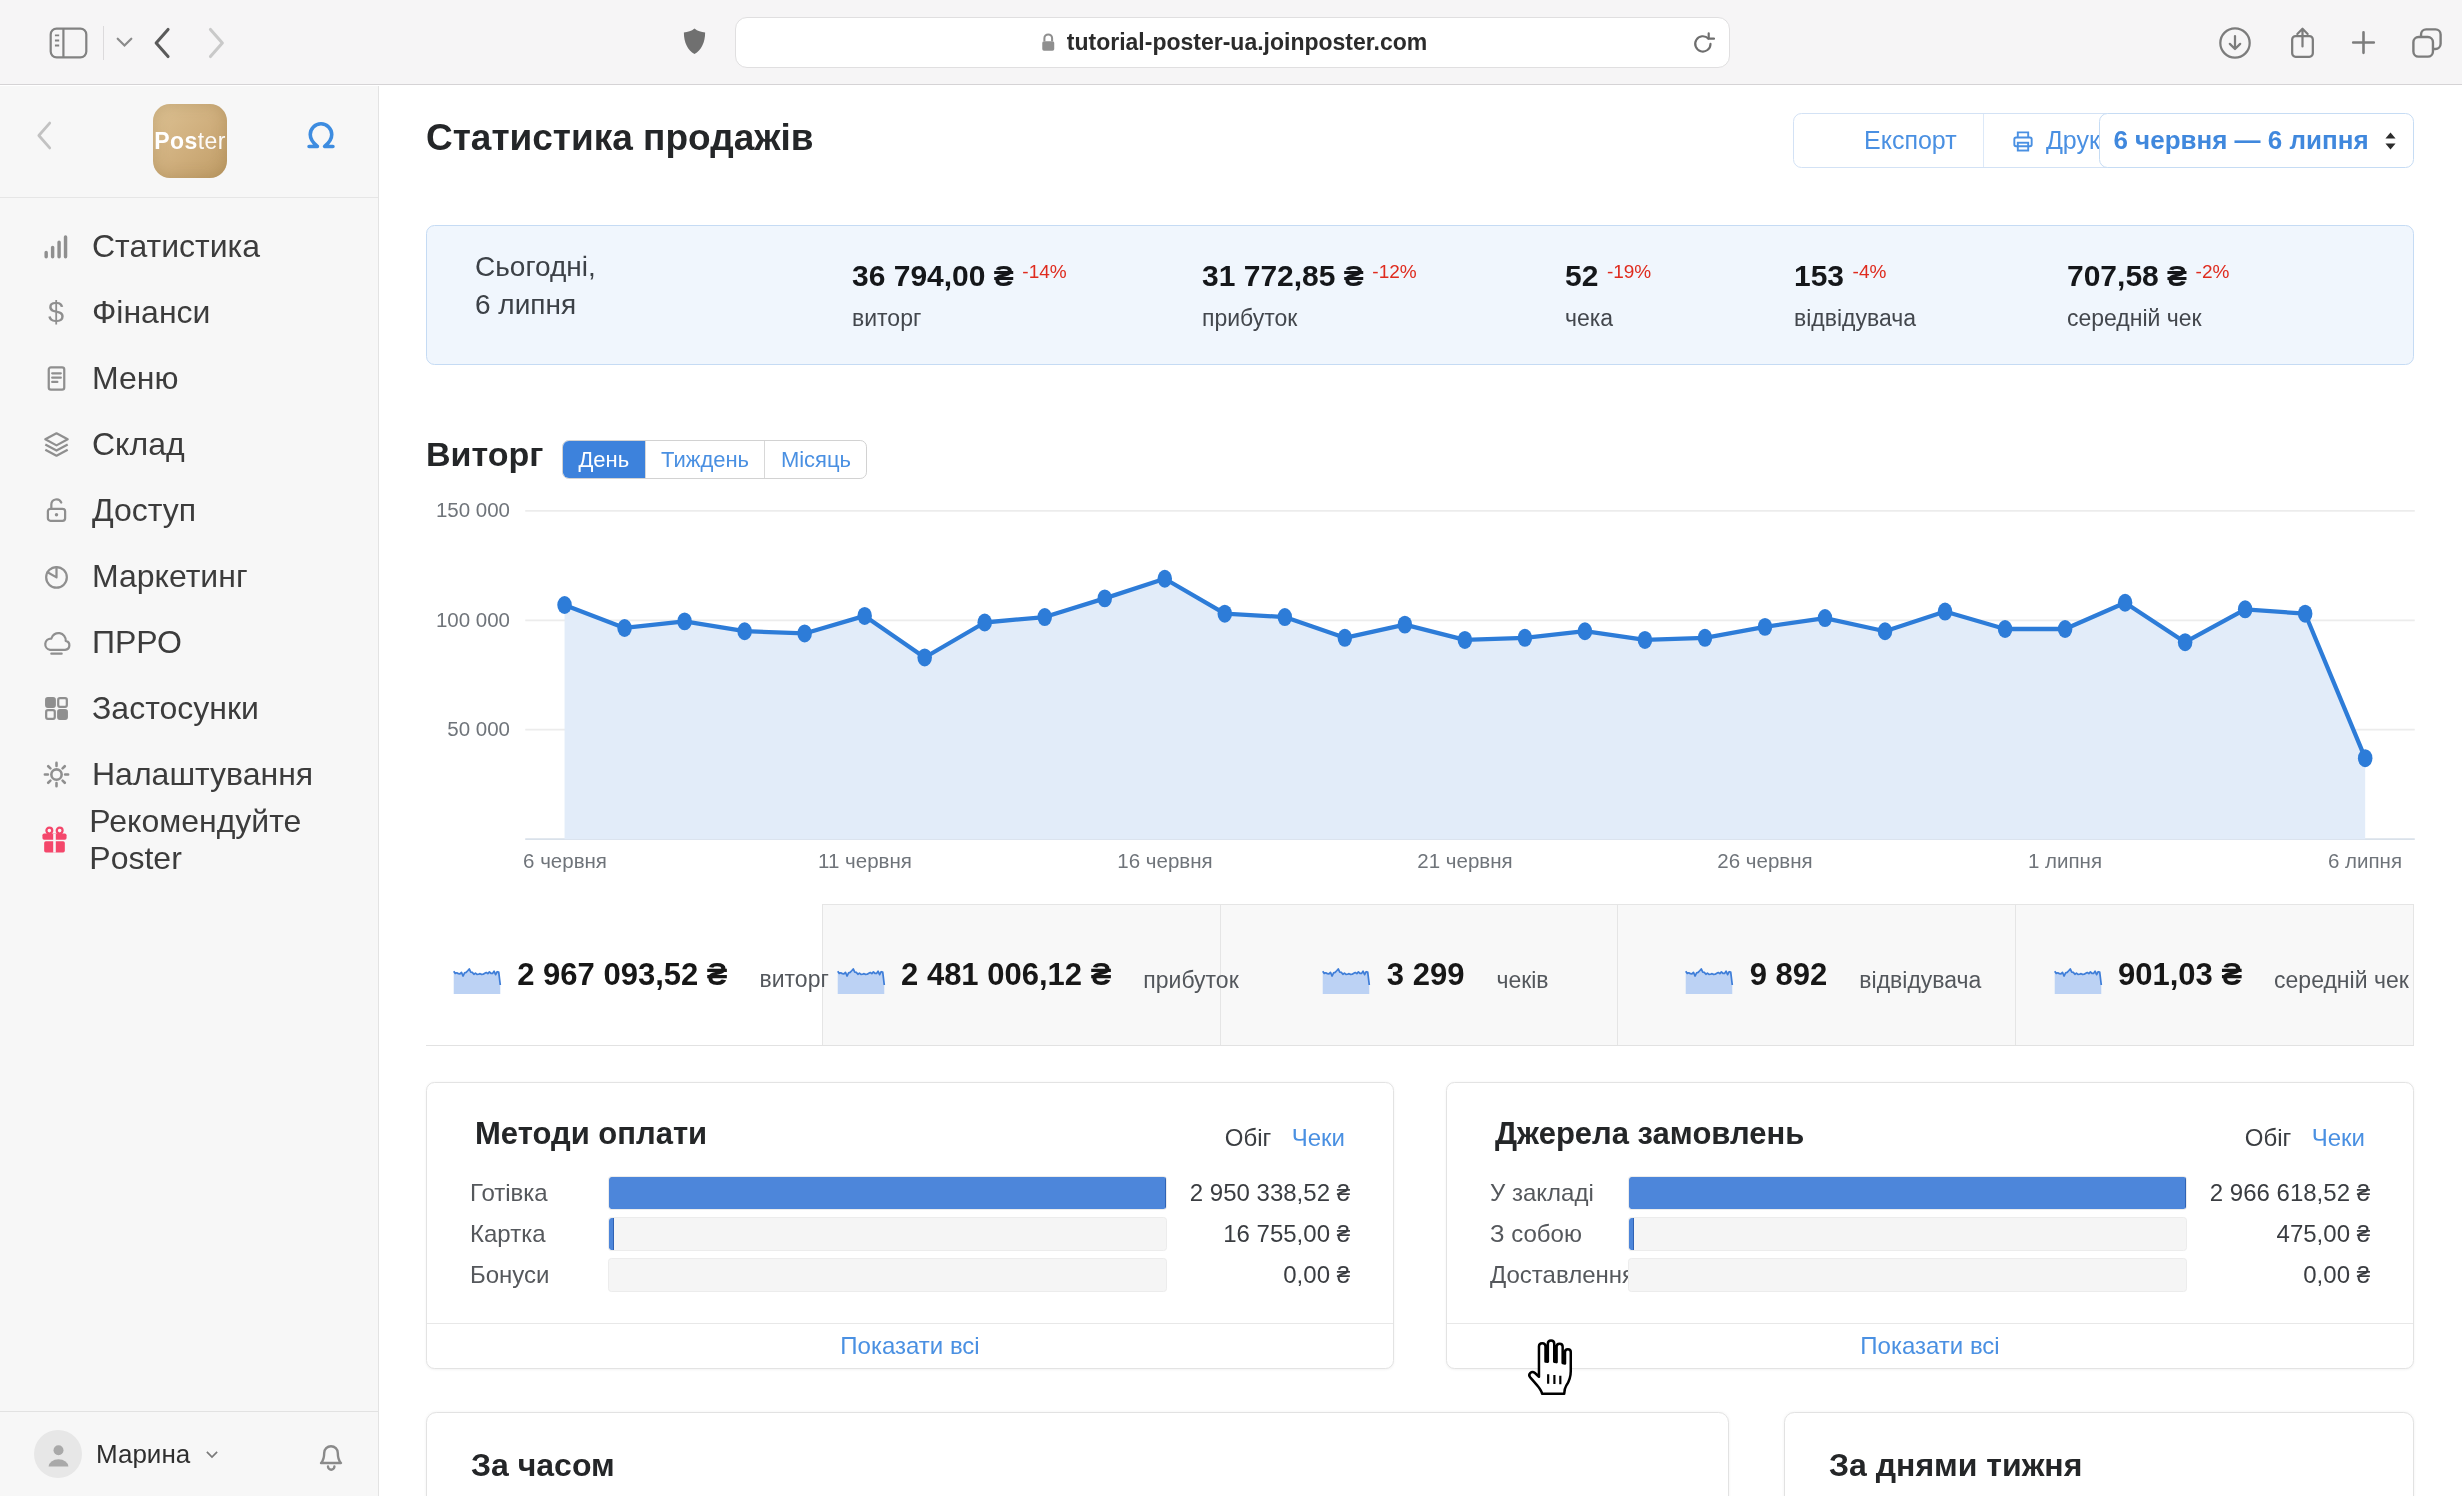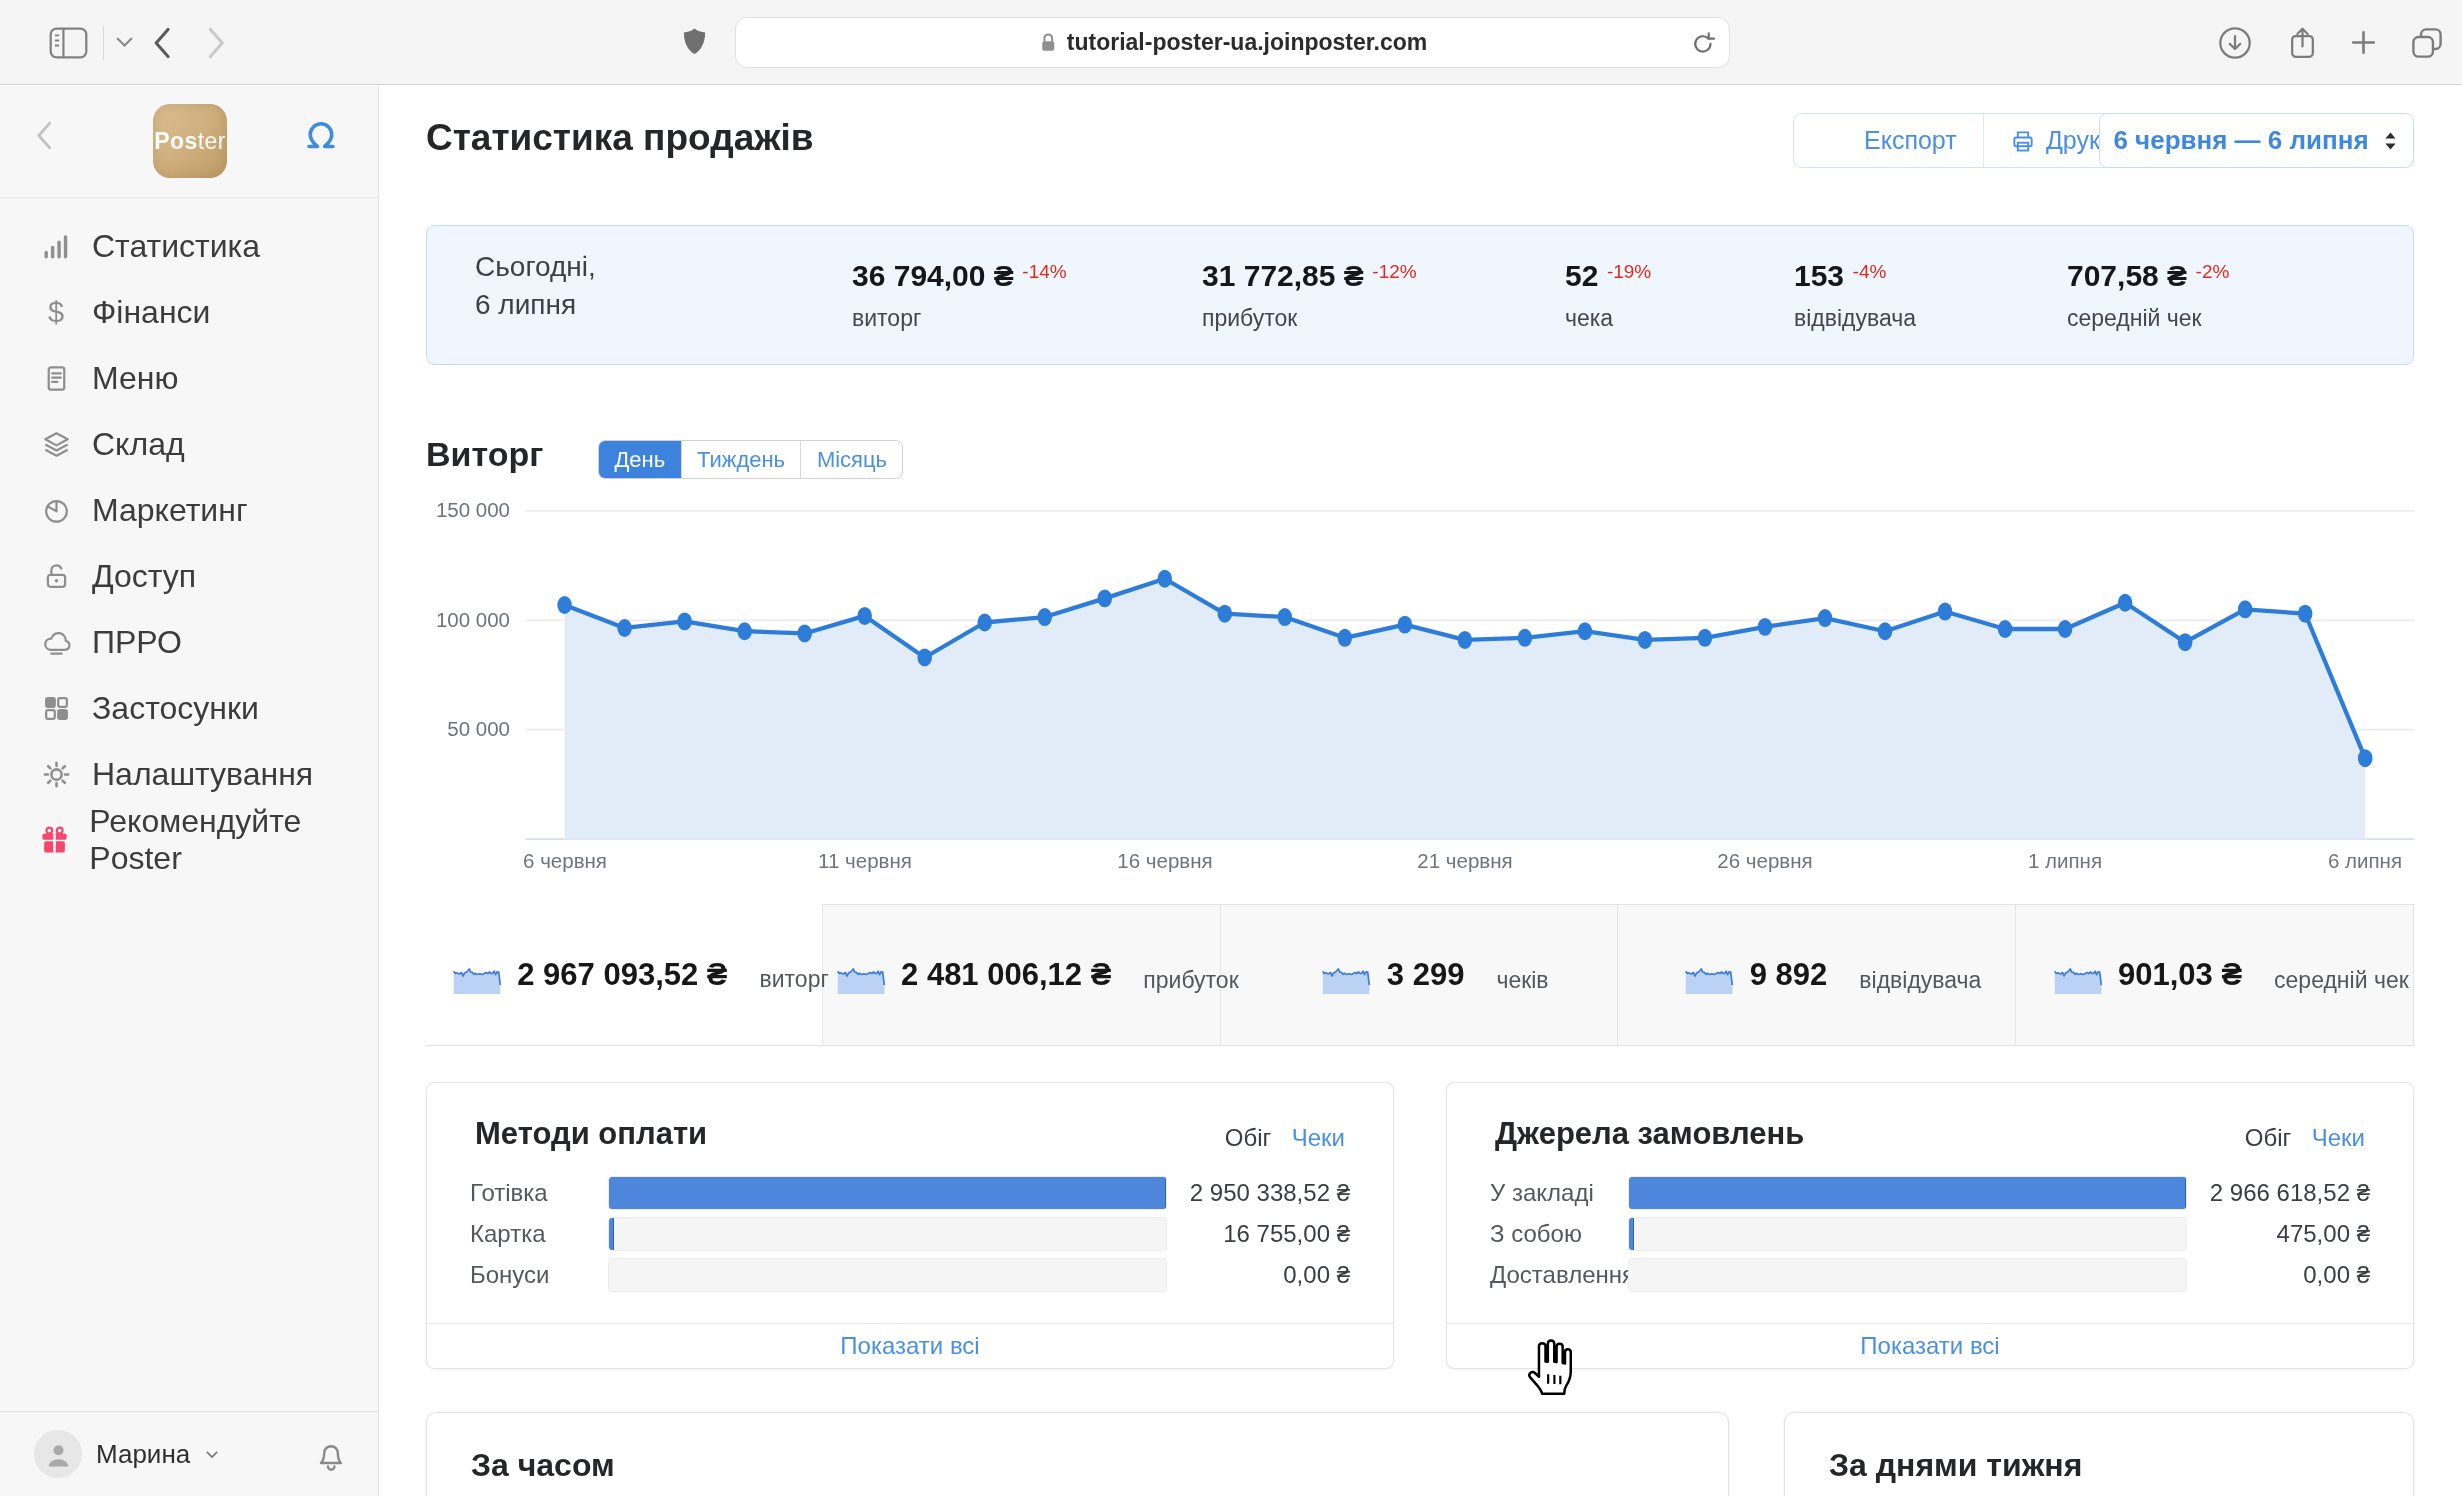--- a/index.html
+++ b/index.html
@@ -44,21 +44,21 @@
   
   .today-card{position:absolute;left:46px;top:139px;width:1988px;height:140px;background:#f0f6fd;border:1.7px solid #c5dbf4;border-radius:8.5px;box-sizing:border-box;}
   .today-title{position:absolute;left:48px;top:22px;font-size:28px;color:#3c4147;line-height:38px;}
   .metric{position:absolute;top:32.5px;}
   .m-value{font-size:30px;font-weight:700;color:#15171a;}
   .m-pct{font-size:19px;color:#df2b1e;margin-left:8.5px;position:relative;top:-7.7px;}
   .m-label{font-size:23px;color:#43474d;margin-top:12px;}
 
   
   .rev-title{position:absolute;left:46px;top:349px;font-size:34px;font-weight:700;color:#242628;margin:0;}
-  .tabs{position:absolute;left:182px;top:354px;height:39px;display:flex;border:0.9px solid #d2d2d2;border-radius:6.8px;overflow:hidden;background:#fff;box-sizing:border-box;margin-left:36px;}
+  .tabs{position:absolute;left:182px;top:354px;height:39px;display:flex;border:0.9px solid #d2d2d2;border-radius:6.8px;overflow:hidden;background:#fff;box-sizing:border-box;}
   .tab{display:flex;align-items:center;padding:0 15.4px;font-size:22px;color:#4a90e2;border-left:0.9px solid #d8d8d8;cursor:pointer;}
   .tab:first-child{border-left:none;}
   .tab.active{background:#3d82dc;color:#fff;}
   #revenue-svg{position:absolute;left:145px;top:418px;overflow:visible;}
   #chart-ylabels{position:absolute;inset:0;pointer-events:none;}
   .ytick{position:absolute;left:0;width:130px;text-align:right;font-size:20.5px;color:#6f747a;}
   .xtick{position:absolute;top:763px;width:154px;text-align:center;font-size:20.5px;color:#6f747a;}
 
   
   .tiles{position:absolute;left:46px;top:818px;width:1988px;height:142px;border-bottom:0.9px solid #e2e2e2;display:flex;box-sizing:border-box;}
@@ -208,35 +208,35 @@
               <path d="M18 5 31 12 18 19 5 12 Z"></path>
               <path d="M5 18 18 25 31 18"></path>
               <path d="M5 24 18 31 31 24"></path>
             </svg>
           </span>
         <span class="nav-label">Склад</span>
       </div>
       <div class="nav-item">
         <span class="nav-icon">
             <svg width="31" height="31" viewBox="0 0 36 36" fill="none" stroke="#8f8f8f" stroke-width="2.6" stroke-linecap="round">
-              <circle cx="18" cy="19" r="12"></circle>
-              <path d="M18 19 V7 M18 19 L7.6 13"></path>
-            </svg>
-          </span>
-        <span class="nav-label">Маркетинг</span>
-      </div>
-      <div class="nav-item">
-        <span class="nav-icon">
-            <svg width="31" height="31" viewBox="0 0 36 36" fill="none" stroke="#8f8f8f" stroke-width="2.6" stroke-linecap="round">
               <rect x="8" y="16" width="20" height="14" rx="3"></rect>
               <path d="M12 16 V11 a6 6 0 0 1 11.5-2.3"></path>
               <circle cx="18" cy="23" r="2" fill="#8f8f8f" stroke="none"></circle>
             </svg>
           </span>
         <span class="nav-label">Доступ</span>
+      </div>
+      <div class="nav-item">
+        <span class="nav-icon">
+            <svg width="31" height="31" viewBox="0 0 36 36" fill="none" stroke="#8f8f8f" stroke-width="2.6" stroke-linecap="round">
+              <circle cx="18" cy="19" r="12"></circle>
+              <path d="M18 19 V7 M18 19 L7.6 13"></path>
+            </svg>
+          </span>
+        <span class="nav-label">Маркетинг</span>
       </div>
       <div class="nav-item">
         <span class="nav-icon">
             <svg width="31" height="31" viewBox="0 0 36 36" fill="none" stroke="#8f8f8f" stroke-width="2.6" stroke-linecap="round" stroke-linejoin="round">
               <path d="M10.5 26.5 h17.5 a5.2 5.2 0 0 0 .7-10.3 A8.5 8.5 0 0 0 12 13.4 A6.6 6.6 0 0 0 10.5 26.5 Z"></path>
               <path d="M12 31 h12"></path>
             </svg>
           </span>
         <span class="nav-label">ПРРО</span>
       </div>

